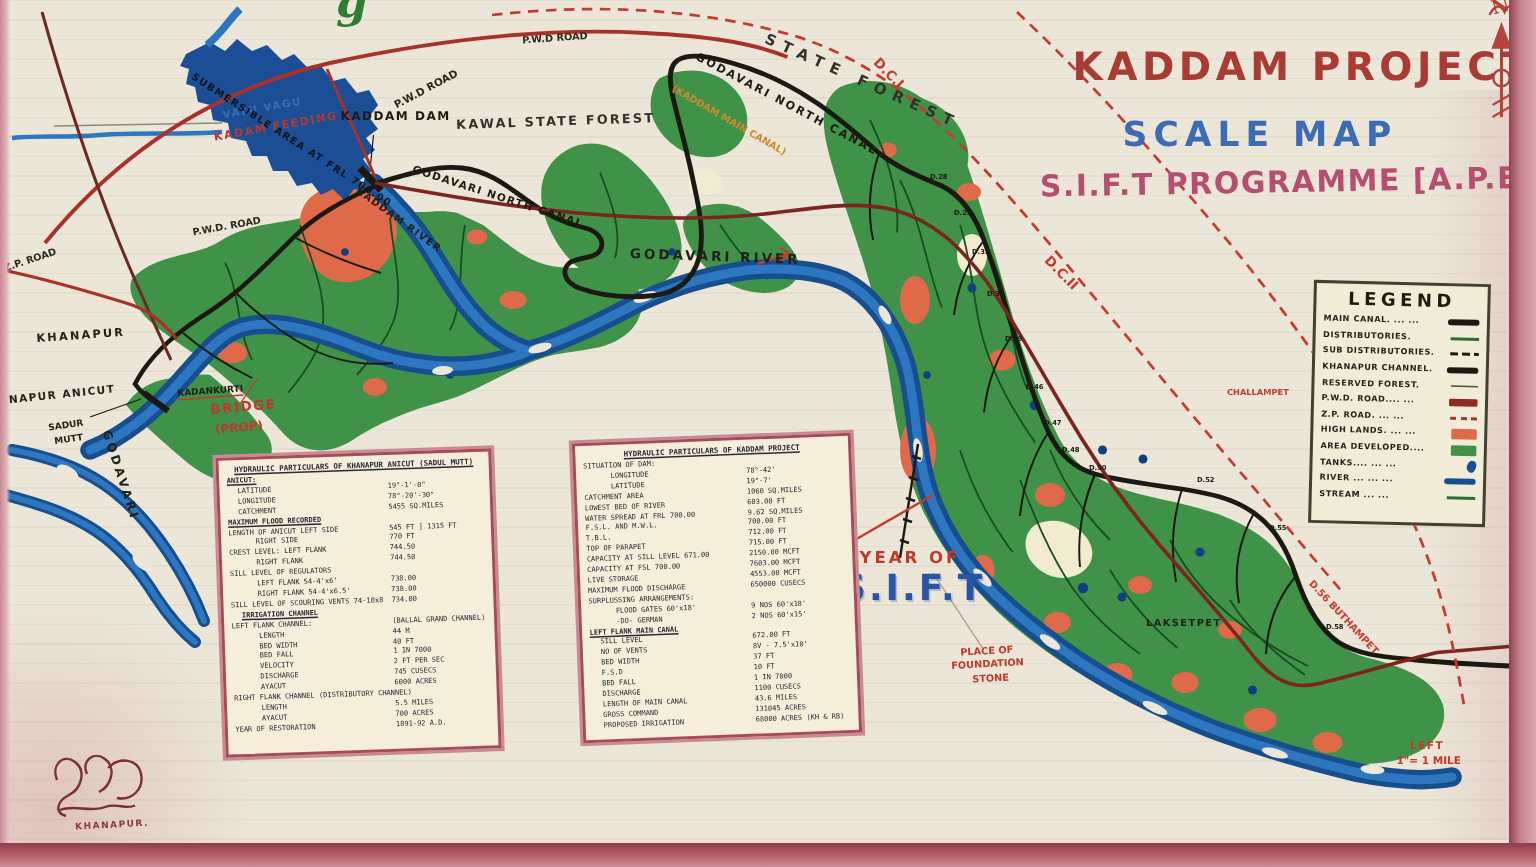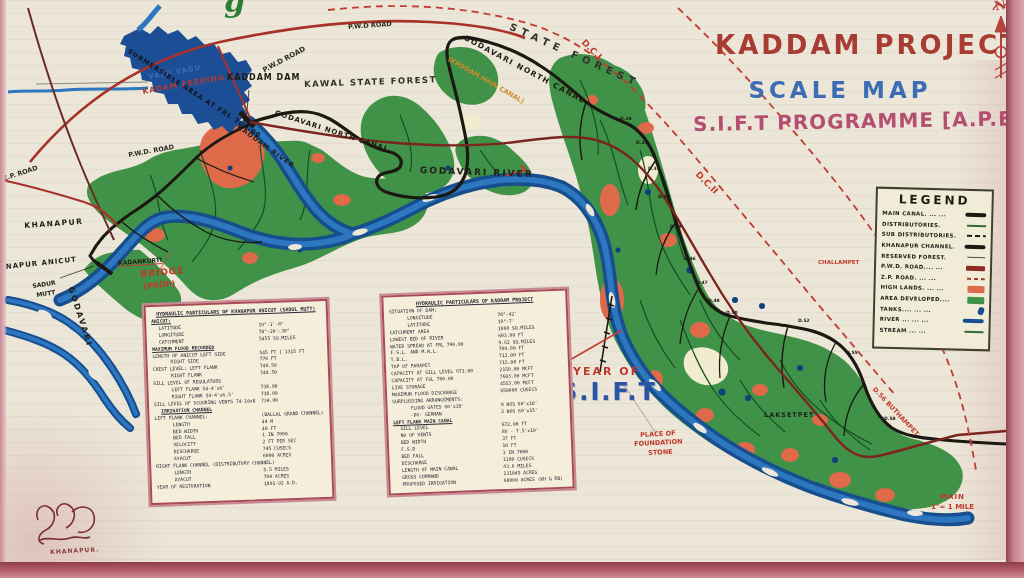--- a/index.html
+++ b/index.html
@@ -538,21 +538,21 @@
 <div class="lbl" style="left:140px;top:270px;font-size:9px;color:#c0392b;letter-spacing:1px;transform:rotate(-5deg);">BRIDGE</div>
 <div class="lbl" style="left:143px;top:283px;font-size:8px;color:#c0392b;transform:rotate(-5deg);">(PROP)</div>
 <div class="lbl" style="left:573px;top:366px;font-size:11px;color:#c0392b;letter-spacing:2px;">YEAR OF</div>
 <div class="lbl" style="left:560px;top:380px;font-size:24px;color:#2a55a5;letter-spacing:2px;text-shadow:1px 1px 0 rgba(42,85,165,.3);">S.I.F.T</div>
 <div class="lbl" style="left:640px;top:432px;font-size:6.5px;color:#c0392b;transform:rotate(-3deg);">PLACE OF</div>
 <div class="lbl" style="left:634px;top:441px;font-size:6.5px;color:#c0392b;transform:rotate(-3deg);">FOUNDATION</div>
 <div class="lbl" style="left:648px;top:450px;font-size:6.5px;color:#c0392b;transform:rotate(-3deg);">STONE</div>
 <div class="lbl" style="left:716px;top:412px;font-size:6.5px;color:#22201a;letter-spacing:1px;margin-left:48px;">LAKSETPET</div>
 <div class="lbl" style="left:818px;top:260px;font-size:5.5px;color:#c33c2f;">CHALLAMPET</div>
 <div class="lbl" style="left:876px;top:386px;font-size:6.5px;color:#c33c2f;transform:rotate(47deg);">D.56 BUTHAMPET</div>
-<div class="lbl" style="left:940px;top:494px;font-size:7px;color:#c0392b;letter-spacing:1px;">MAIN</div>
+<div class="lbl" style="left:940px;top:494px;font-size:7px;color:#c0392b;letter-spacing:1px;">LEFT</div>
 <div class="lbl" style="left:931px;top:504px;font-size:7px;color:#c0392b;">1"= 1 MILE</div>
 <div class="lbl" style="left:50px;top:549px;font-size:6px;color:#8a3a3a;transform:rotate(-3deg);letter-spacing:1px;">KHANAPUR.</div>
 
 <span class="dnum" style="left:620px;top:116px;">D.28</span>
 <span class="dnum" style="left:636px;top:140px;">D.29</span>
 <span class="dnum" style="left:648px;top:166px;">D.33</span>
 <span class="dnum" style="left:658px;top:194px;">D.36</span>
 <span class="dnum" style="left:670px;top:224px;">D.39</span>
 <span class="dnum" style="left:684px;top:256px;">D.46</span>
 <span class="dnum" style="left:696px;top:280px;">D.47</span>

